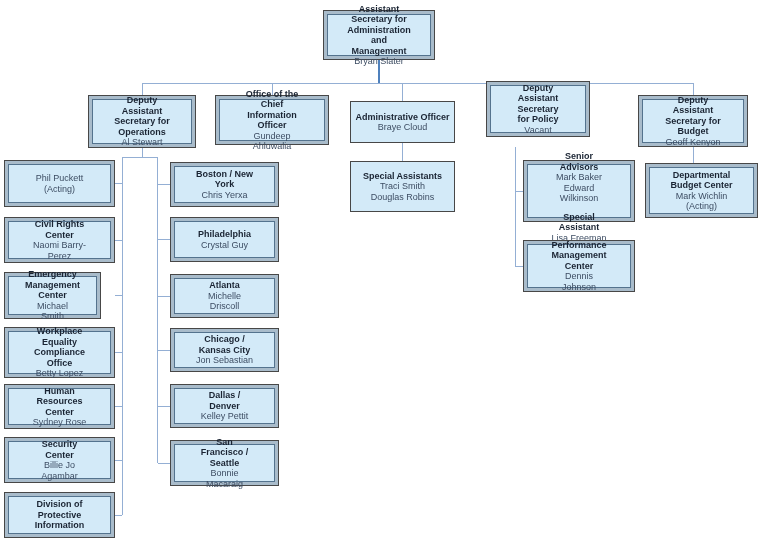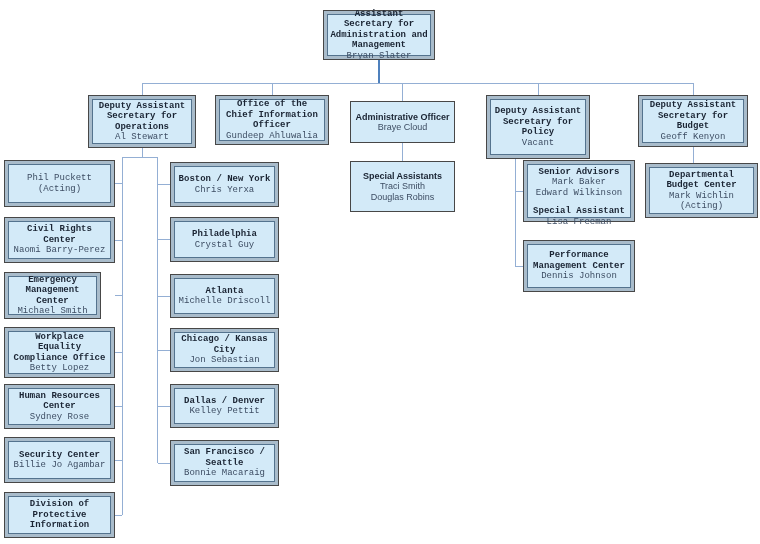--- a/index.html
+++ b/index.html
@@ -8,22 +8,21 @@
     font-family:"Liberation Sans", sans-serif;
   }
   .node{
     position:absolute;box-sizing:border-box;background:#d3eaf8;
     border:1px solid #474747;
     display:flex;flex-direction:column;align-items:center;justify-content:center;
     text-align:center;padding:2px 3px;
   }
   .node.framed{
     box-shadow: inset 0 0 0 3px #a9bccb, inset 0 0 0 4px #54738e;
-    padding:5px 6px;
-    font-family:Liberation Mono, monospace;
+    padding:5px 24px;
   }
   .t{font-size:9px;font-weight:bold;color:#1a2433;line-height:10.5px;}
   .p{font-size:9px;color:#3d4d63;line-height:10.5px;}
   .sec{margin-top:12px;}
   .sec + .sec{margin-top:8px;}
   .hline{position:absolute;height:1px;background:#94afd4;}
   .vline{position:absolute;width:1px;background:#94afd4;}
   .vline.accent{width:2px;background:#4f81bd;}
 </style>
 </head>
@@ -77,21 +76,21 @@
     <div class="p">Al Stewart</div>
   </div>
   <div class="node" style="left:350px;top:101px;width:105px;height:42px">
     <div class="t">Administrative Officer</div>
     <div class="p">Braye Cloud</div>
   </div>
   <div class="node framed" style="left:215px;top:95px;width:114px;height:50px">
     <div class="t">Office of the Chief Information Officer</div>
     <div class="p">Gundeep Ahluwalia</div>
   </div>
-  <div class="node framed" style="left:486px;top:95px;width:104px;height:64px">
+  <div class="node framed" style="left:486px;top:81px;width:104px;height:56px">
     <div class="t">Deputy Assistant Secretary for Policy</div>
     <div class="p">Vacant</div>
   </div>
   <div class="node framed" style="left:638px;top:95px;width:110px;height:52px">
     <div class="t">Deputy Assistant Secretary for Budget</div>
     <div class="p">Geoff Kenyon</div>
   </div>
 
   <div class="node framed" style="left:4px;top:160px;width:111px;height:47px">
     <div class="p">Phil Puckett (Acting)</div>

